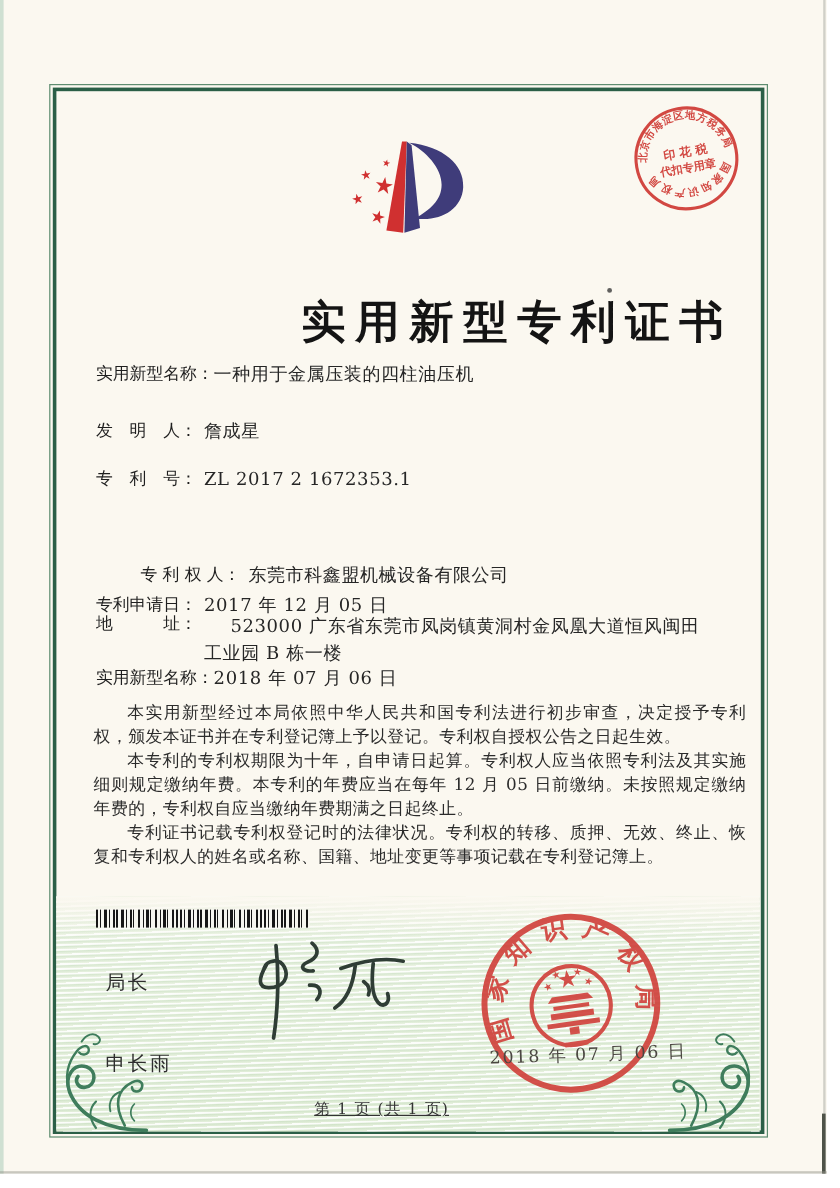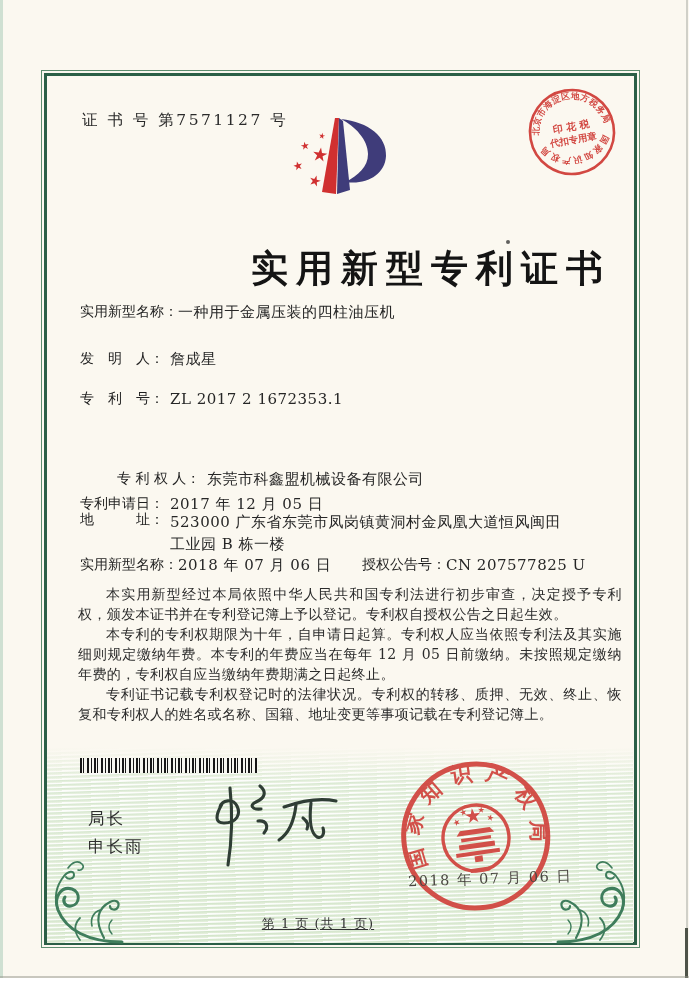--- a/index.html
+++ b/index.html
@@ -35,21 +35,21 @@
   .addr-line{line-height:22px;letter-spacing:0.5px;}
   .grant-no{position:absolute;left:282px;top:0;}
 
   .paragraphs{position:absolute;left:78px;top:584px;width:544px;}
   .paragraphs p{margin:0;text-indent:2em;text-align:justify;font-size:14px;line-height:20px;letter-spacing:0.4px;color:#2b2b2b;}
 
   .barcode{position:absolute;left:80px;top:758px;width:178px;height:15px;
     background:repeating-linear-gradient(90deg,#161616 0 2px,#f6f6f0 2px 3px,#161616 3px 4px,#f6f6f0 4px 7px,#161616 7px 9px,#f6f6f0 9px 11px,#161616 11px 12px,#f6f6f0 12px 14px);}
 
   .director-title{position:absolute;left:88px;top:808px;font-size:16.5px;letter-spacing:2px;color:#2e2e2e;font-family:"DejaVu Sans","Liberation Sans",sans-serif;}
-  .director-name{position:absolute;left:88px;top:836px;font-size:16.5px;letter-spacing:2px;color:#2e2e2e;font-family:"DejaVu Sans","Liberation Sans",sans-serif;}
+  .director-name{position:absolute;left:88px;top:876px;font-size:16.5px;letter-spacing:2px;color:#2e2e2e;font-family:"DejaVu Sans","Liberation Sans",sans-serif;}
   .signature{position:absolute;left:192px;top:776px;}
 
   .seal-wrap{position:absolute;left:400px;top:760px;transform:rotate(-8deg);opacity:.88;}
   .seal-date{position:absolute;left:408px;top:869px;width:190px;font-size:14.5px;letter-spacing:1.5px;color:#4b4742;transform:rotate(-2deg);}
 
   .tax-stamp{position:absolute;left:526px;top:86px;transform:rotate(-10deg);opacity:.92;}
 
   .ornament{position:absolute;width:80px;height:98px;}
   .ornament.left{left:44px;top:848px;}
   .ornament.right{left:556px;top:848px;transform:scaleX(-1);}
@@ -84,21 +84,20 @@
         <path d="M78,94 C44,94 22,82 14,62 C9,48 18,38 28,41 C37,44 36,57 27,58 C21,59 18,53 21,49" stroke-width="3"></path>
         <path d="M60,90 C50,72 54,60 66,54 C72,51 76,54 74,59 C72,63 66,62 66,58" stroke-width="2.2"></path>
         <path d="M36,92 C30,84 30,76 36,70" stroke-width="1.8"></path>
         <path d="M14,62 C10,50 12,38 20,28 C24,23 30,22 30,27 C30,31 24,32 22,29" stroke-width="2"></path>
         <path d="M24,20 C28,14 34,12 38,16 C41,19 38,23 34,22" stroke-width="1.6"></path>
         <path d="M48,78 C46,70 50,64 56,62" stroke-width="1.6"></path>
         <path d="M68,86 C64,82 64,76 68,72" stroke-width="1.4"></path>
       </g>
     </svg>
 
-    <div class="cert-no">证 书 号 第7571127 号</div>
 
     <svg class="logo" width="112" height="96" viewBox="0 0 112 96">
       <defs>
         <polygon id="star5a" points="0,-10 2.25,-3.09 9.51,-3.09 3.63,1.18 5.88,8.09 0,3.82 -5.88,8.09 -3.63,1.18 -9.51,-3.09 -2.25,-3.09"></polygon>
       </defs>
       <polygon points="48,8 52,8 49,84 35,82" fill="#d03030"></polygon>
       <polygon points="52,8 56,11 63,80 50,84" fill="#3f3c7a"></polygon>
       <path d="M54,9 C82,12 100,27 99,46 C98,65 79,75 59,72 C71,65 81,57 81,44 C81,30 68,16 54,9 Z" fill="#3f3c7a"></path>
       <use href="#star5a" transform="translate(35,26) scale(0.32) rotate(12)" fill="#d03030"></use>
       <use href="#star5a" transform="translate(18,36) scale(0.42) rotate(-10)" fill="#d03030"></use>
@@ -133,25 +132,24 @@
     <div class="field-row" style="top:390px;">
       <span class="flabel">专　利　号：</span><span class="fvalue">ZL 2017 2 1672353.1</span>
     </div>
     <div class="field-row" style="top:447px;margin-top:48px;">
       <span class="flabel">专利申请日：</span><span class="fvalue">2017 年 12 月 05 日</span>
     </div>
     <div class="field-row" style="top:470px;margin-left:37px;">
       <span class="flabel">专 利 权 人：</span><span class="fvalue">东莞市科鑫盟机械设备有限公司</span>
     </div>
     <div class="field-row" style="top:511px;">
-      <span class="flabel">地　　　址：</span><span class="fvalue fvalue-block"><span class="addr-line" style="display:block;">523000 广东省东莞市凤岗镇黄洞村金凤凰大道恒风闽田</span><span class="addr-line" style="display:block;">工业园 B 栋一楼</span></span>
+      <span class="flabel">地　　　址：</span><span class="fvalue fvalue-block"><span class="addr-line" style="display:block;margin-left:22px;">523000 广东省东莞市凤岗镇黄洞村金凤凰大道恒风闽田</span><span class="addr-line" style="display:block;">工业园 B 栋一楼</span></span>
     </div>
     <div class="field-row" style="top:556px;">
       <span class="flabel">实用新型名称：</span><span class="fvalue">2018 年 07 月 06 日</span>
-      <span class="grant-no"><span class="flabel" style="min-width:0;">授权公告号：</span><span class="fvalue">CN 207577825 U</span></span>
     </div>
 
     <div class="paragraphs">
       <p>本实用新型经过本局依照中华人民共和国专利法进行初步审查，决定授予专利权，颁发本证书并在专利登记簿上予以登记。专利权自授权公告之日起生效。</p>
       <p>本专利的专利权期限为十年，自申请日起算。专利权人应当依照专利法及其实施细则规定缴纳年费。本专利的年费应当在每年 12 月 05 日前缴纳。未按照规定缴纳年费的，专利权自应当缴纳年费期满之日起终止。</p>
       <p>专利证书记载专利权登记时的法律状况。专利权的转移、质押、无效、终止、恢复和专利权人的姓名或名称、国籍、地址变更等事项记载在专利登记簿上。</p>
     </div>
 
     <div class="barcode"></div>
 

